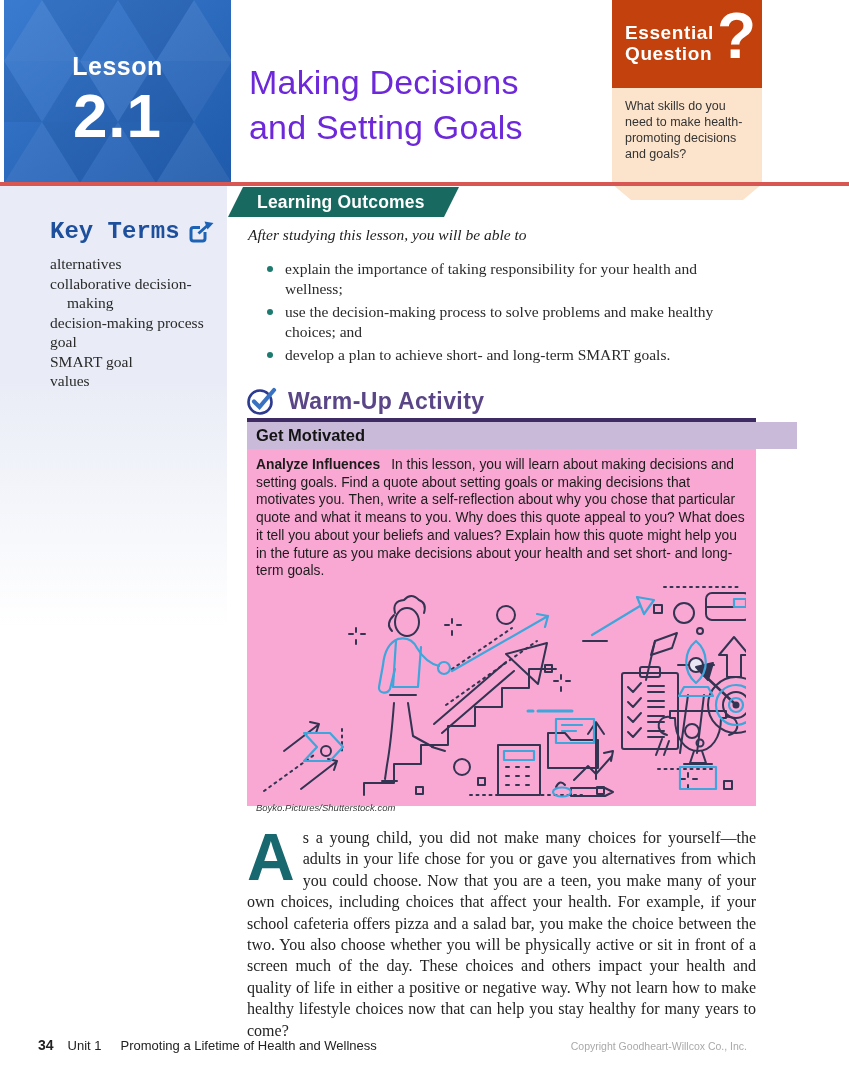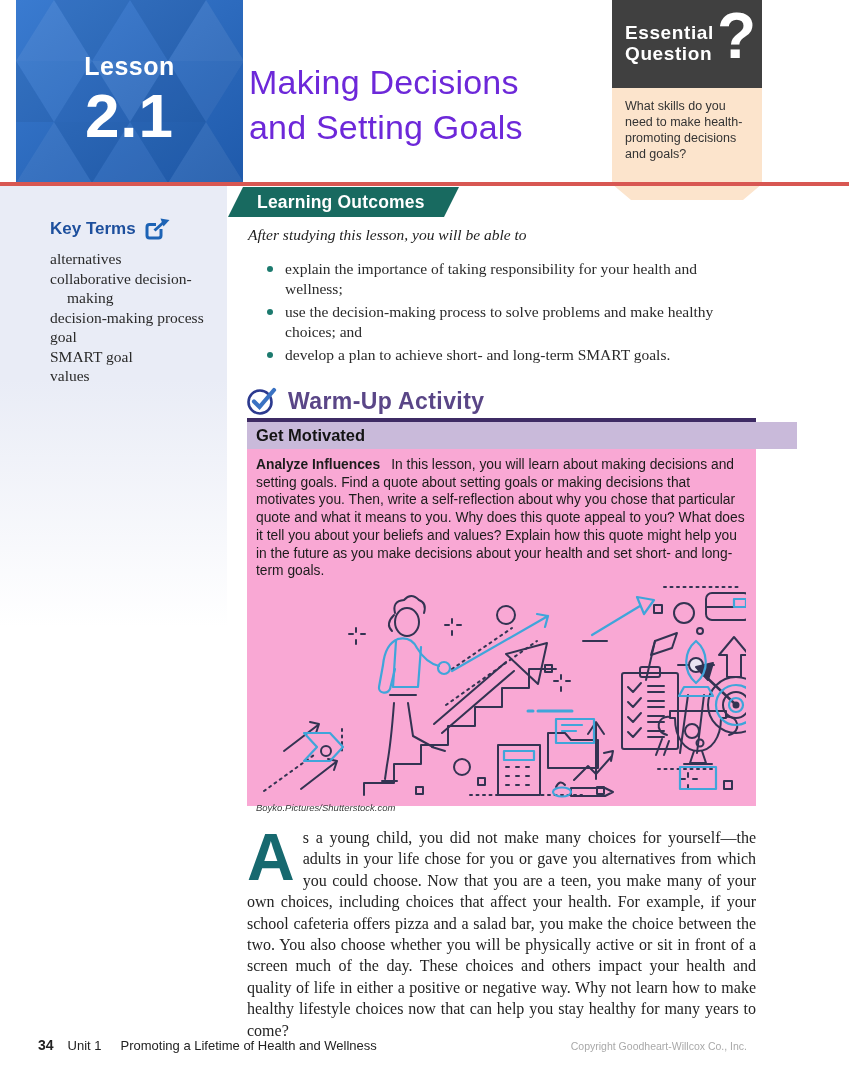--- a/index.html
+++ b/index.html
@@ -1,47 +1,47 @@
 <!DOCTYPE html>
 <html><head>
 <meta charset="utf-8">
 <style>
   html,body{margin:0;padding:0;background:#fff;}
   .page{position:relative;width:849px;height:1087px;background:#ffffff;overflow:hidden;
         font-family:"Liberation Sans",sans-serif;color:#222;}
 
   
-  .lesson-box{position:absolute;left:16px;top:0;width:227px;height:182px;}
+  .lesson-box{position:absolute;left:4px;top:0;width:227px;height:182px;}
   .lesson-box svg{position:absolute;left:0;top:0;}
   .lesson-label{position:absolute;top:52px;left:0;width:100%;text-align:center;
                 color:#fff;font-size:25px;font-weight:bold;letter-spacing:.5px;}
   .lesson-number{position:absolute;top:80px;left:0;width:100%;text-align:center;
                  color:#fff;font-size:62px;font-weight:bold;letter-spacing:1px;}
 
   
   .page-title{position:absolute;left:249px;top:60px;font-size:34px;color:#6d28d9;
               line-height:45px;font-weight:400;letter-spacing:.2px;}
 
   
   .eq{position:absolute;left:612px;top:0;width:150px;z-index:4;}
-  .eq-header{position:relative;background:#404040;height:88px;color:#fff;}
+  .eq-header{position:relative;background:#c2410c;height:88px;color:#fff;}
   .eq-heading{position:absolute;left:13px;top:22px;font-size:19px;font-weight:bold;
               line-height:21px;letter-spacing:.6px;}
   .eq-mark{position:absolute;right:6px;top:4px;font-size:64px;font-weight:bold;line-height:1;}
   .eq-body{background:#fce4cc;box-sizing:border-box;height:112px;padding:10px 12px 0 13px;
            font-size:12.5px;line-height:16px;color:#333;
            clip-path:polygon(0 0,100% 0,100% calc(100% - 16px),calc(100% - 19px) 100%,19px 100%,0 calc(100% - 16px));}
 
   .red-line{position:absolute;left:0;top:182px;width:849px;height:4px;background:#d85752;z-index:5;}
 
   
   .sidebar-bg{position:absolute;left:0;top:186px;width:227px;height:460px;
               background:linear-gradient(180deg,#e9ecf6 0%,#e9ecf6 42%,rgba(255,255,255,0) 96%);}
   .key-terms{position:absolute;left:50px;top:218px;width:172px;}
-  .kt-head{display:flex;align-items:center;gap:9px;color:#1d4f9d;font-size:17px;font-weight:bold;}
+  .kt-head{display:flex;align-items:center;gap:9px;color:#1d4f9d;font-size:24px;font-weight:bold;font-family:Liberation Mono, monospace;}
   .kt-list{margin:9px 0 0;padding:0;list-style:none;font-family:"Liberation Serif",serif;
            font-size:15.5px;line-height:19.5px;color:#2a2a2a;}
   .kt-list li{padding-left:17px;text-indent:-17px;}
 
   
   .lo-banner{position:absolute;left:228px;top:187px;width:231px;height:30px;background:#186a60;
              clip-path:polygon(15px 0,100% 0,calc(100% - 15px) 100%,0 100%);
              color:#fff;font-size:17.5px;font-weight:bold;line-height:30px;
              padding-left:29px;box-sizing:border-box;letter-spacing:.2px;}
   .lo-intro{position:absolute;left:248px;top:226px;font-family:"Liberation Serif",serif;

